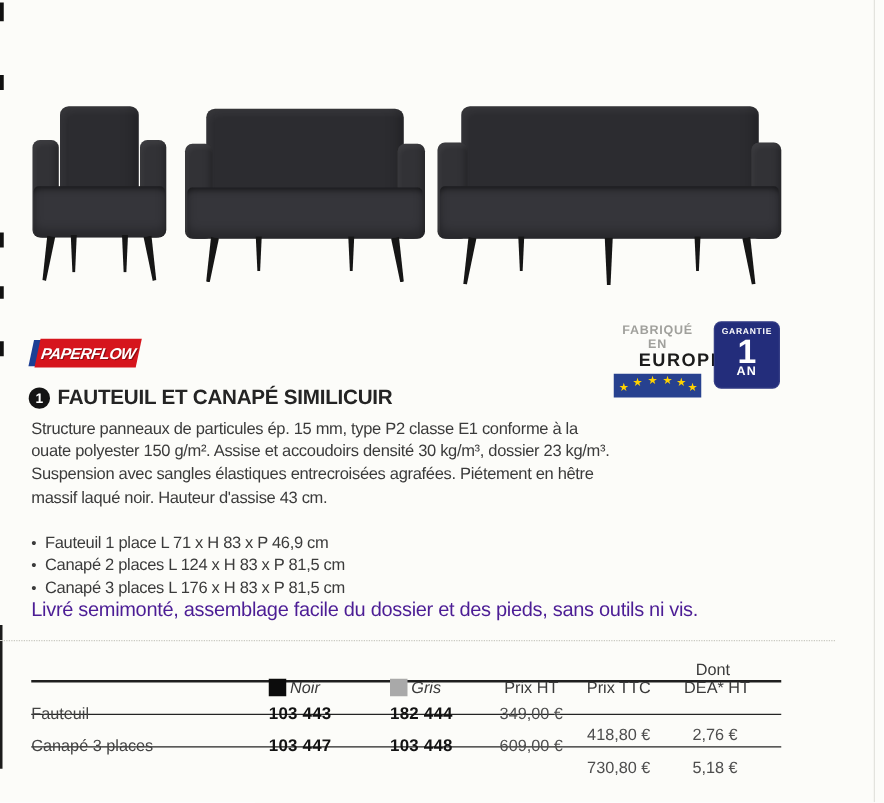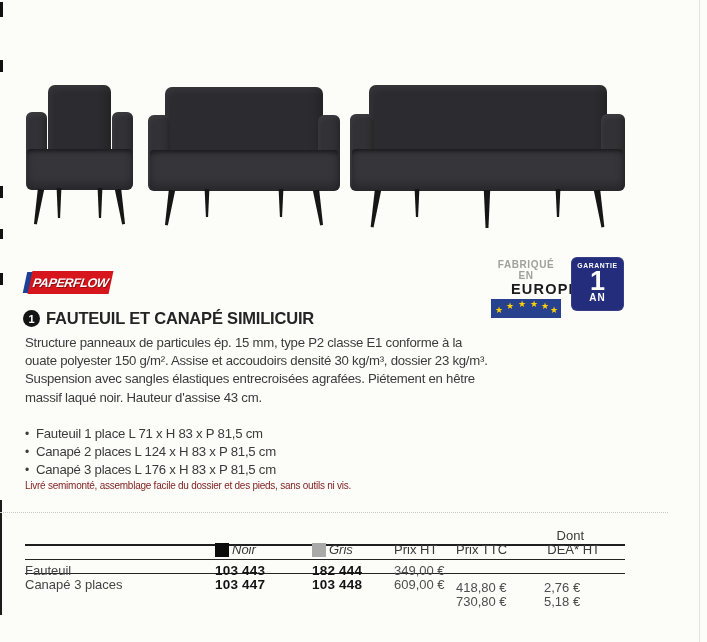--- a/index.html
+++ b/index.html
@@ -50,35 +50,35 @@
   .title-row{position:absolute;left:23px;top:309px;display:flex;align-items:center;gap:6px;}
   .num-circle{width:17px;height:17px;border-radius:50%;background:#141414;color:#fff;
     font-size:11px;font-weight:bold;display:flex;align-items:center;justify-content:center;}
   .title-text{font-size:16.5px;font-weight:800;color:#242424;letter-spacing:-0.2px;}
 
   
   .desc{position:absolute;left:25px;top:334px;font-size:13.2px;line-height:18.2px;color:#3b3b3b;letter-spacing:-0.25px;white-space:nowrap;}
   .bullets{position:absolute;left:25px;top:425px;font-size:13.2px;line-height:18.2px;color:#3b3b3b;letter-spacing:-0.25px;}
   .bullets .b-row{display:flex;gap:7px;white-space:nowrap;}
   .bullets .glyph{font-size:12px;}
-  .delivery{position:absolute;left:25px;top:480px;font-size:10px;color:#7f1d1d;letter-spacing:-0.25px;white-space:nowrap;}
+  .delivery{position:absolute;left:25px;top:480px;font-size:16px;color:#4c1d95;letter-spacing:-0.25px;white-space:nowrap;}
 
   .dotted-rule{position:absolute;left:0;top:512px;width:668px;border-top:1px dotted #c9c9c2;}
 
   
   .price-table{position:absolute;left:25px;top:508px;width:600px;font-size:13px;}
   .t-row{display:grid;grid-template-columns:190px 97px 82px 62px 88px 66px;align-items:center;}
   .t-head{height:38px;align-items:end;border-bottom:2px solid #1f1f1f;padding-bottom:3px;box-sizing:border-box;}
   .t-head .c{color:#3a3a3a;}
   .swatch-cell{display:flex;align-items:center;gap:3px;font-style:italic;}
   .swatch{width:14px;height:14px;display:inline-block;}
-  .right{text-align:left;}
+  .right{text-align:center;}
   .dea-head{text-align:right;padding-right:10px;line-height:14px;}
   .dea-head .dont{display:block;padding-right:16px;}
-  .t-data{height:14px;border-bottom:1px solid #242424;box-sizing:border-box;}
+  .t-data{height:26px;border-bottom:1px solid #242424;box-sizing:border-box;}
   .t-data .label{color:#444;}
   .t-data .code{font-weight:bold;color:#131313;font-size:13.5px;letter-spacing:0.2px;}
   .t-data .price{color:#4e4e4e;}
   .pr10{padding-right:10px;margin-top:34px;}
 </style>
 </head>
 <body>
 
 <div class="page">
 
@@ -158,21 +158,21 @@
   <div class="desc">
     <div>Structure panneaux de particules ép. 15 mm, type P2 classe E1 conforme à la</div>
     <div>ouate polyester 150 g/m². Assise et accoudoirs densité 30 kg/m³, dossier 23 kg/m³.</div>
     <div>Suspension avec sangles élastiques entrecroisées agrafées. Piétement en hêtre</div>
     <div>massif laqué noir. Hauteur d'assise 43 cm.</div>
   </div>
 
   <div class="bullets">
     <div class="b-row">
       <span class="glyph">•</span>
-      <span>Fauteuil 1 place L 71 x H 83 x P 81,5 cm</span>
+      <span>Fauteuil 1 place L 71 x H 83 x P 46,9 cm</span>
     </div>
     <div class="b-row">
       <span class="glyph">•</span>
       <span>Canapé 2 places L 124 x H 83 x P 81,5 cm</span>
     </div>
     <div class="b-row">
       <span class="glyph">•</span>
       <span>Canapé 3 places L 176 x H 83 x P 81,5 cm</span>
     </div>
   </div>

